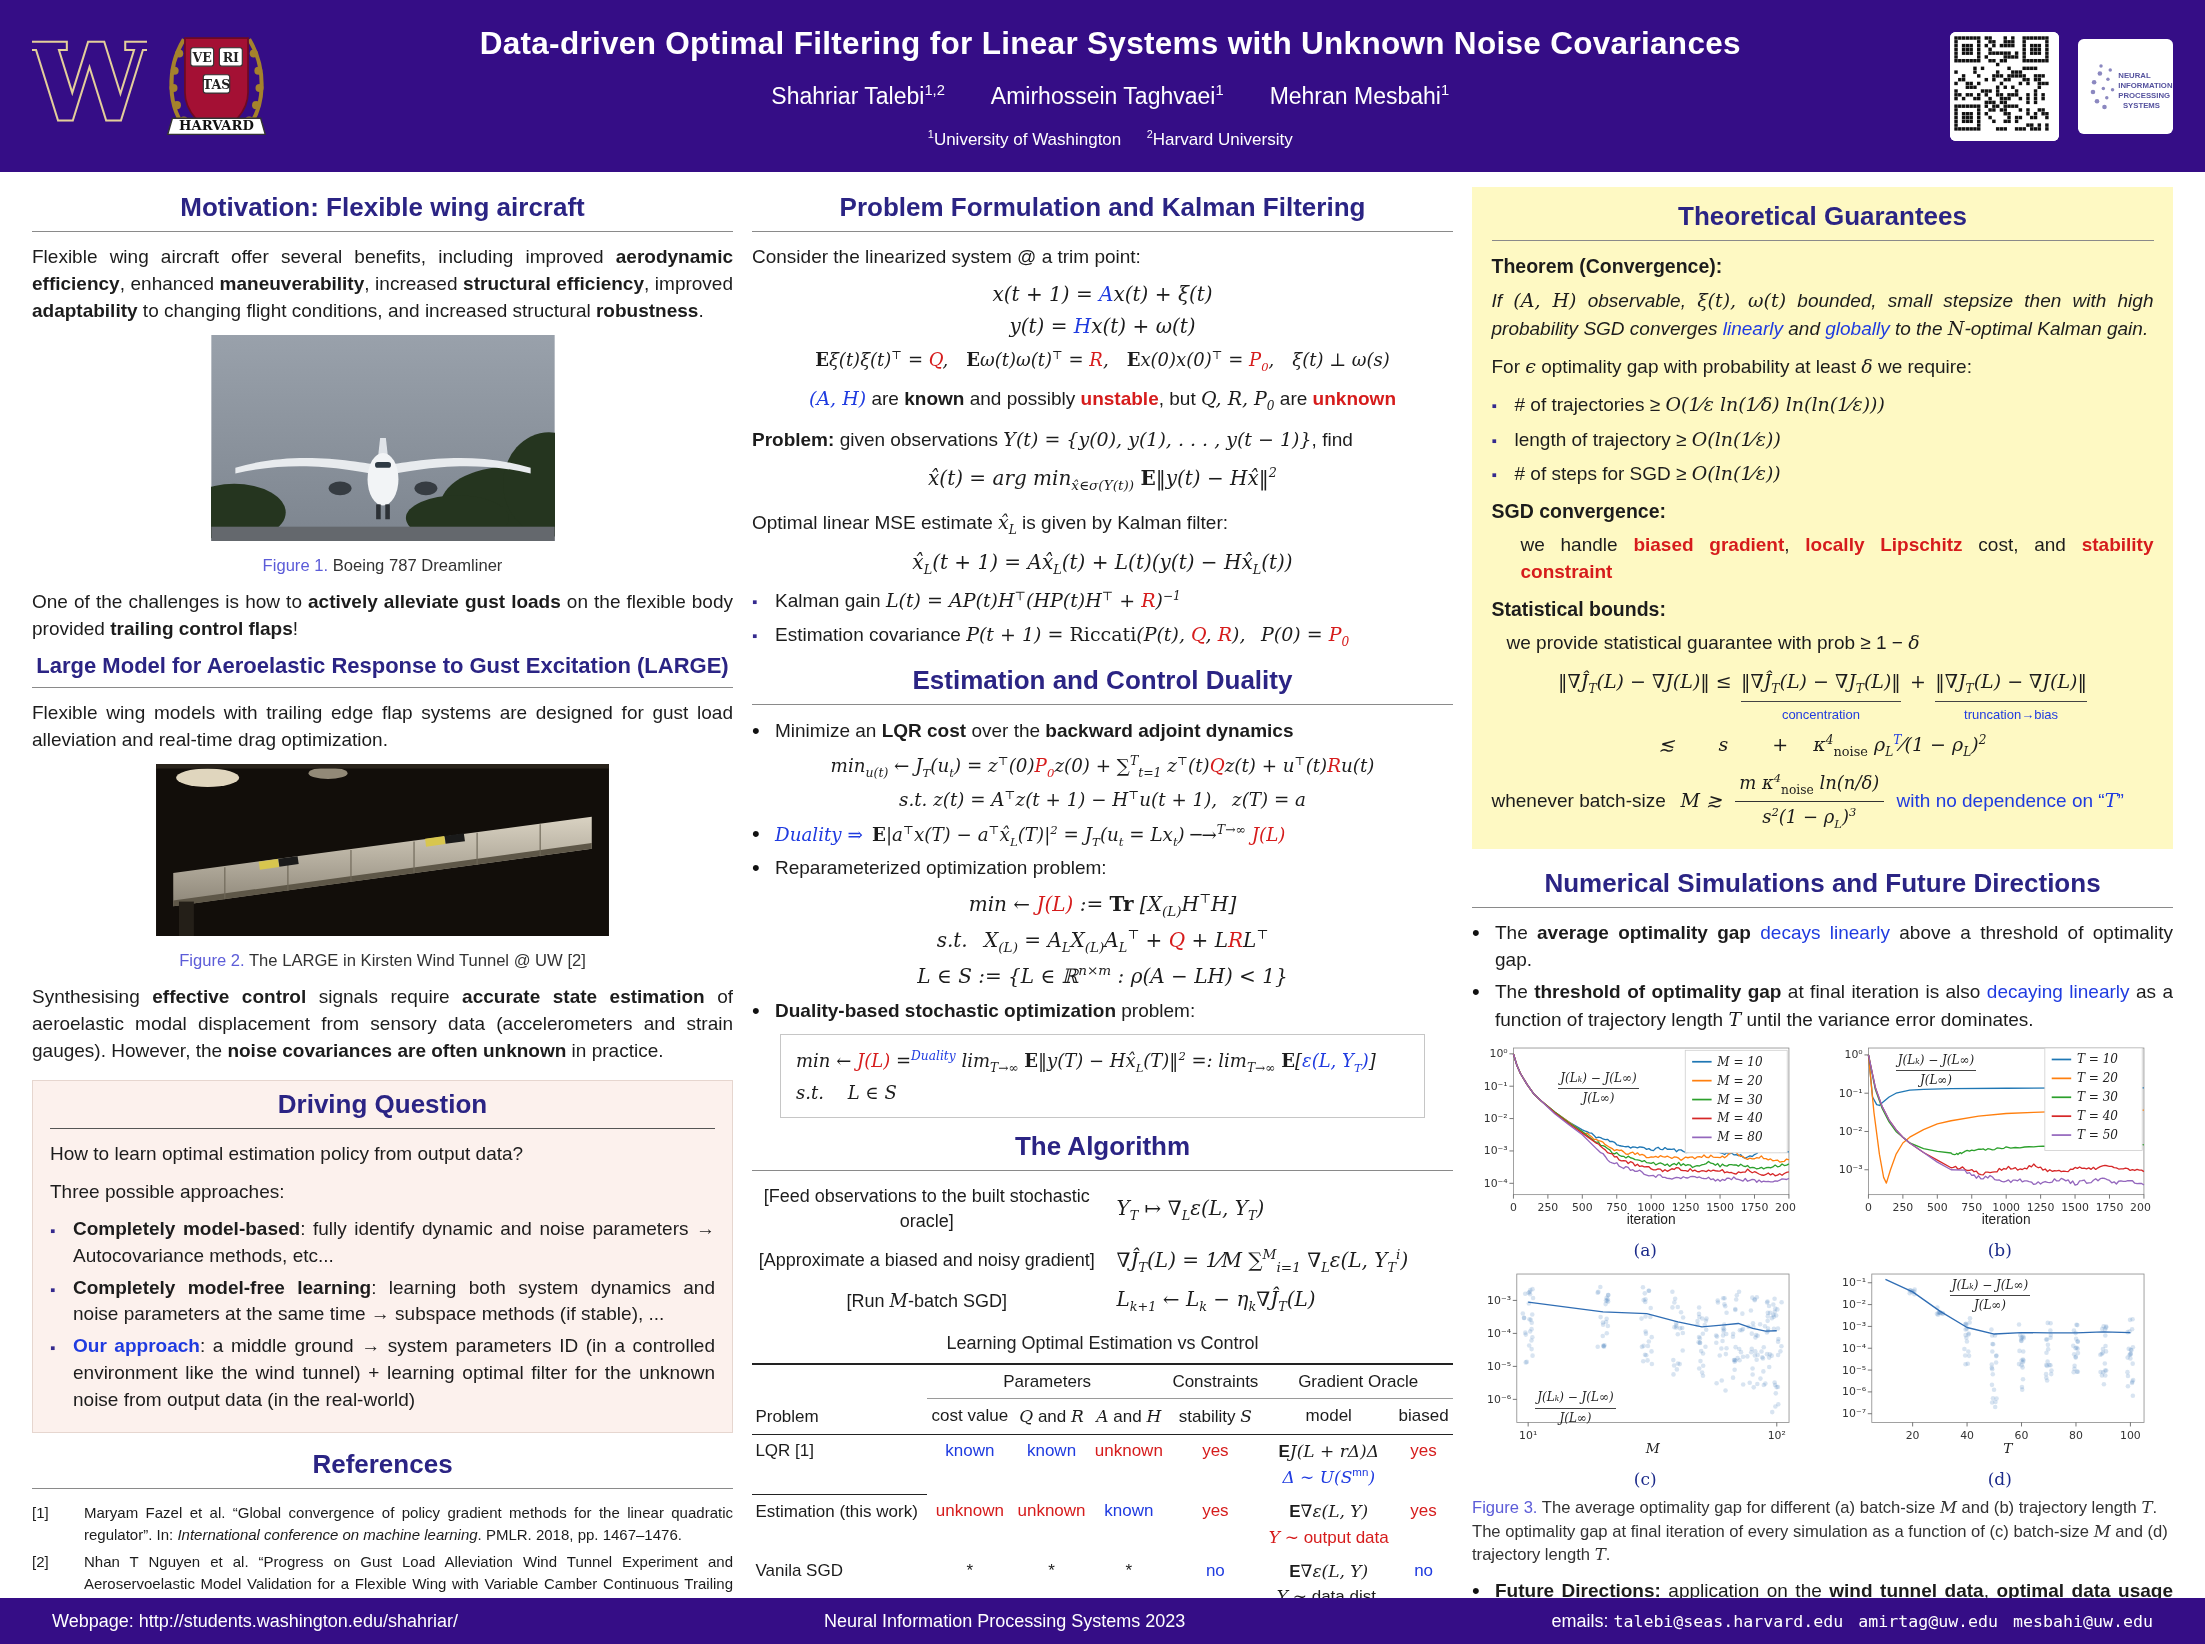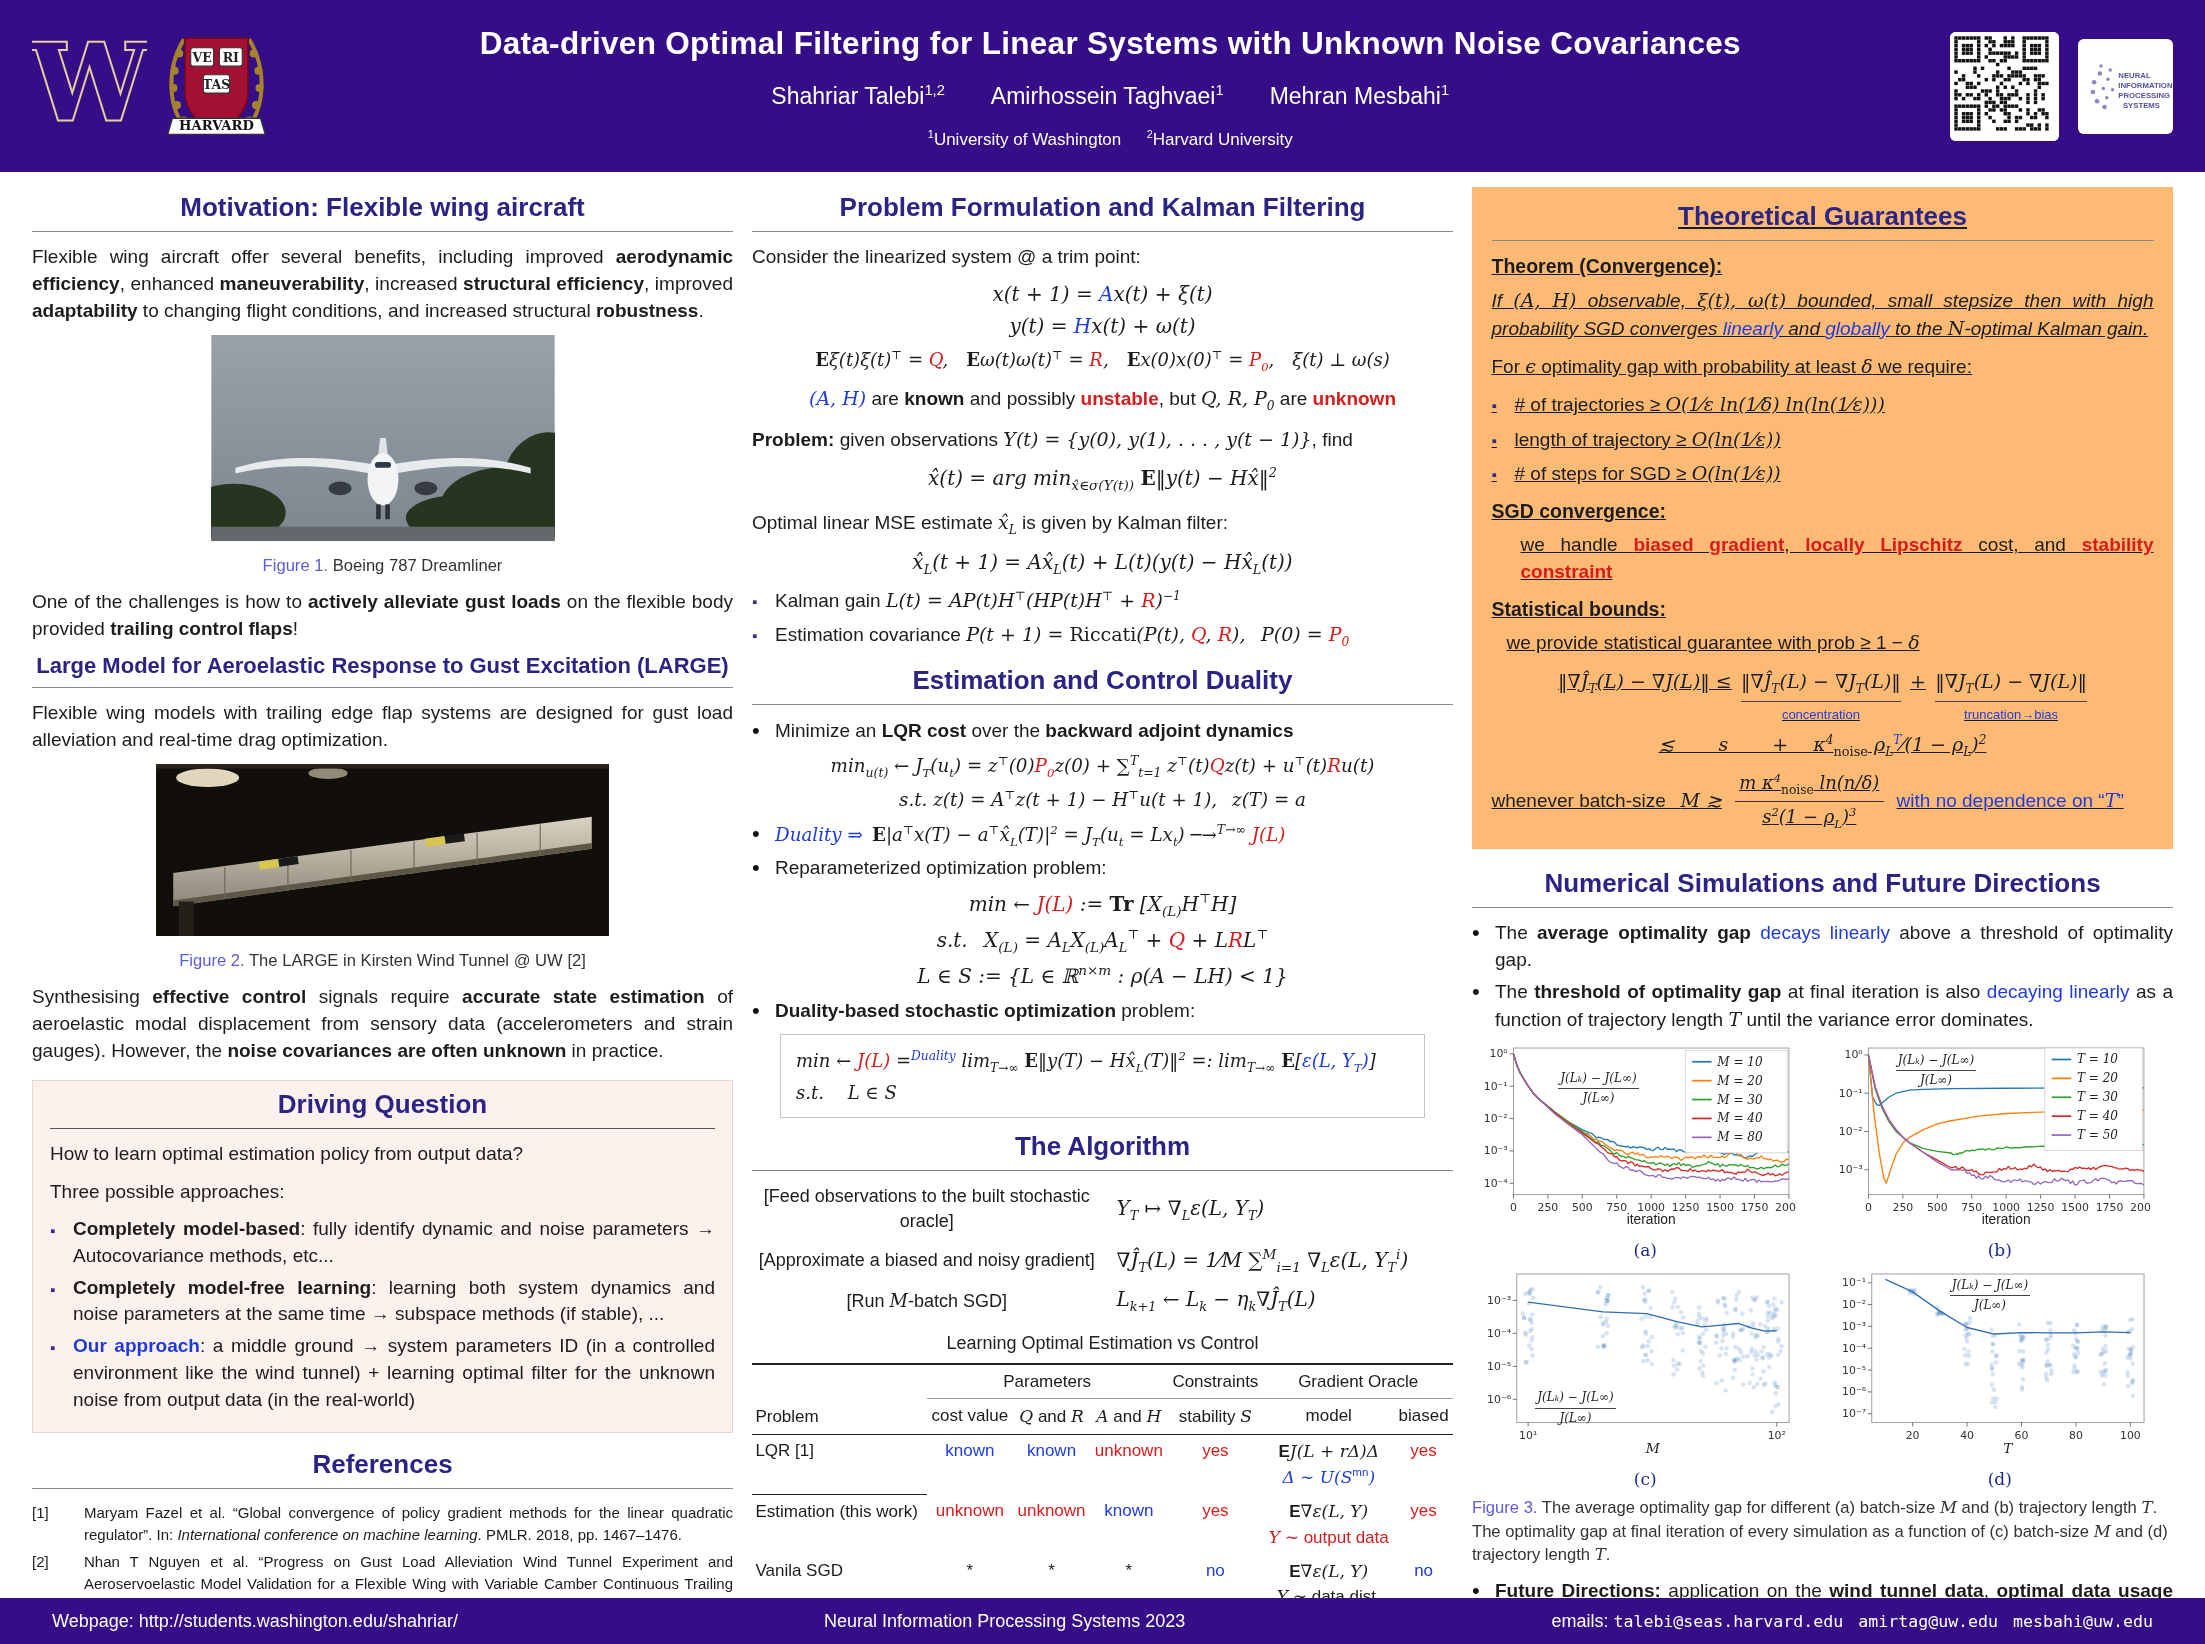--- a/index.html
+++ b/index.html
@@ -60,21 +60,21 @@
   
   table.cmp{width:100%;border-collapse:collapse;font-size:17px;margin-top:15px;}
   table.cmp caption{font-size:18px;padding-bottom:6.9px;color:#222;}
   table.cmp th{font-weight:400;}
   table.cmp th,table.cmp td{padding:4.6px 3.4px;text-align:center;vertical-align:top;}
   .dbltop{border-top:2.3px double #222;}
   .dblbot{border-bottom:2.3px double #222;}
   .grpline{border-bottom:1.1px solid #9a9a9a;}
   .hdrline{border-bottom:1.7px solid #222;}
   
-  .graybox{background:#fdba74;padding:9.2px 19.5px 15px 19.5px;text-decoration:underline;}
+  .graybox{background:#fef9c3;padding:9.2px 19.5px 15px 19.5px;}
   .thmhead{font-weight:700;font-size:19.5px;margin:8px 0 4.6px 0;}
   .stat1{display:flex;justify-content:center;align-items:flex-start;gap:9.2px;font-family:"DejaVu Serif",serif;font-style:italic;font-size:19px;margin:6.9px 0;}
   .ubr{border-bottom:1.1px solid #444;padding-bottom:3.4px;display:inline-block;}
   .ublabel{display:block;text-align:center;font-size:13px;color:#1f3be0;font-style:normal;font-family:"Liberation Sans",sans-serif;margin-top:3.4px;}
   .whenrow{display:flex;justify-content:flex-start;align-items:center;gap:12.6px;margin:9.2px 0 2.3px 0;}
   .frac{display:inline-flex;flex-direction:column;text-align:center;vertical-align:middle;font-family:"DejaVu Serif",serif;font-style:italic;font-size:18px;}
   .frac .num{border-bottom:1.1px solid #333;padding:0 4.6px 2.3px 4.6px;}
   .frac .den{padding-top:2.3px;}
   
   .fgrid{display:grid;grid-template-columns:1fr 1fr;gap:4.6px 8px;margin-top:5.7px;}

